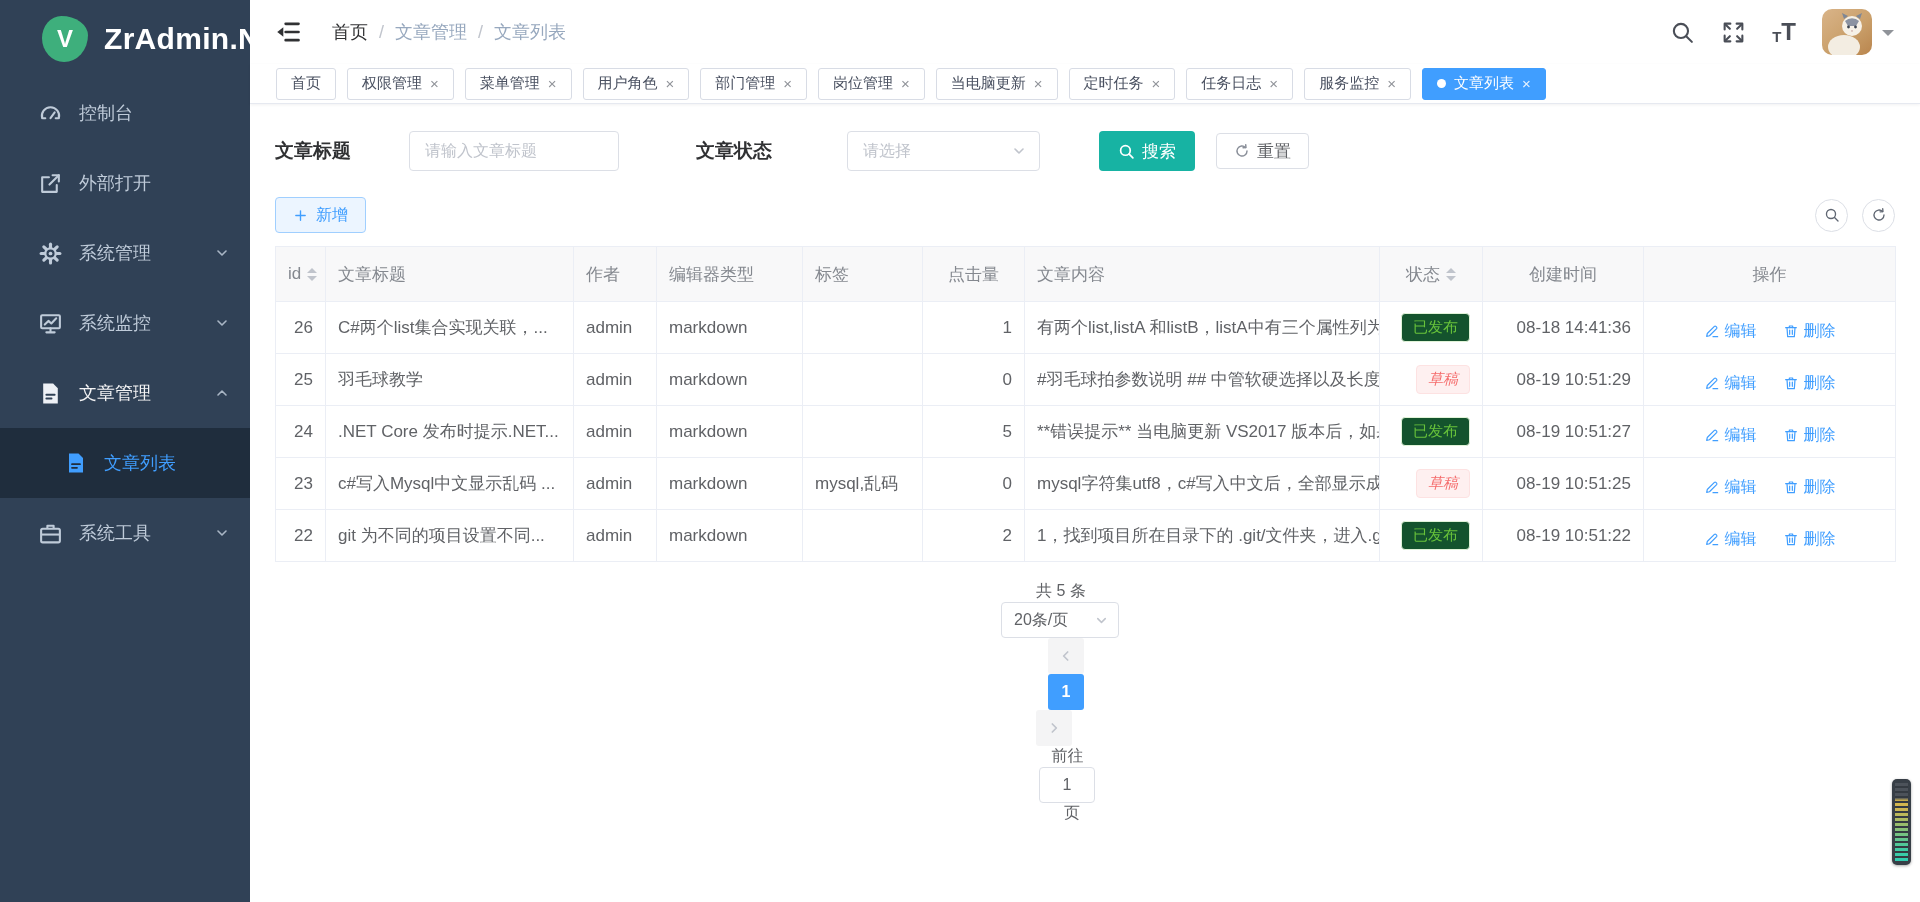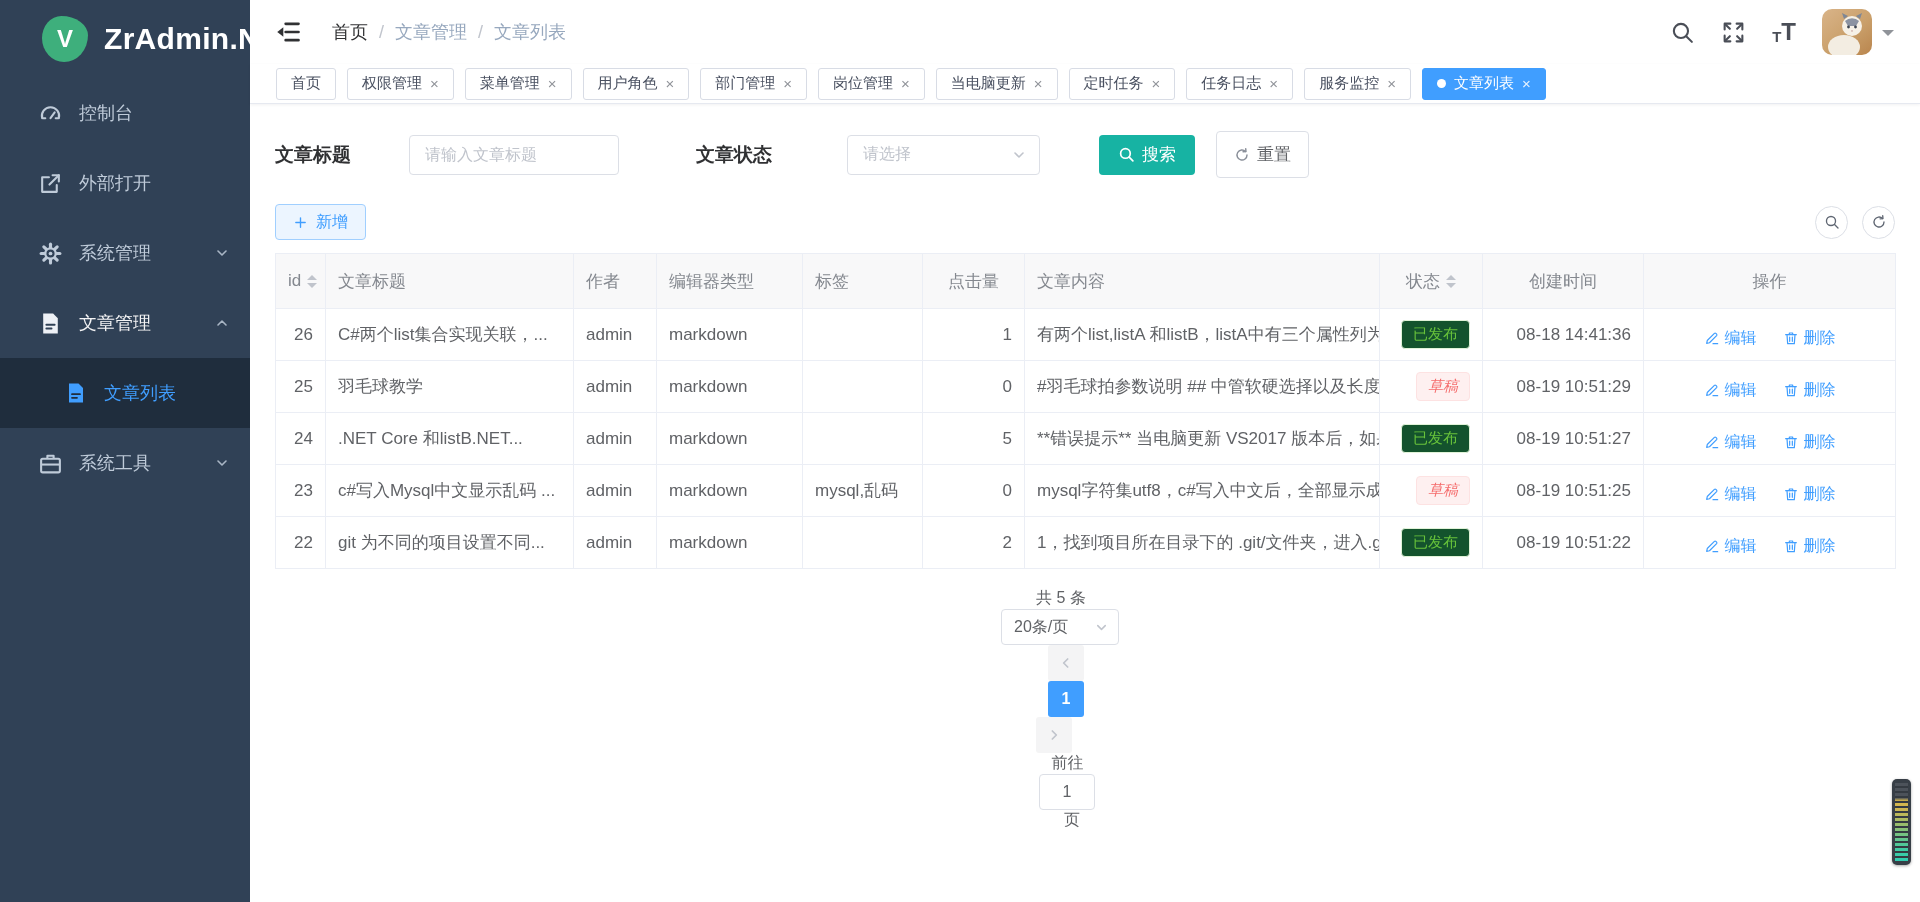--- a/index.html
+++ b/index.html
@@ -59,21 +59,21 @@
              padding:0 15px; font-size:16px; color:#606266; outline:none; font-family:inherit; }
   .f-input::placeholder { color:#c0c4cc; }
   .lbl-status { margin-left:77px; }
   .f-select { width:193px; height:40px; margin-left:75px; border:1px solid #dcdfe6; border-radius:4px;
               padding:0 12px 0 15px; display:flex; align-items:center; justify-content:space-between;
               color:#c0c4cc; font-size:16px; cursor:pointer; background:#fff; }
   .f-select .chev { width:16px; height:16px; color:#c0c4cc; }
   .btn { border:none; border-radius:4px; cursor:pointer; display:inline-flex; align-items:center; justify-content:center; font-family:inherit; }
   .btn-search { margin-left:59px; height:40px; padding:0 19px; background:#17b3a3; color:#fff; font-size:17px; gap:7px; }
   .btn-search svg { width:17px; height:17px; }
-  .btn-reset { margin-left:21px; height:47px; padding:0 17px; background:#fff; border:1px solid #dcdfe6; color:#606266; font-size:17px; gap:7px; }
+  .btn-reset { margin-left:21px; height:36px; padding:0 17px; background:#fff; border:1px solid #dcdfe6; color:#606266; font-size:17px; gap:7px; }
   .btn-reset svg { width:16px; height:16px; color:#8a8f99; }
 
   .toolbar-row { margin-top:26px; display:flex; align-items:center; }
   .btn-add { height:36px; padding:0 17px; background:#ecf5ff; border:1px solid #a0cfff; color:#409eff; font-size:16px; gap:8px; }
   .btn-add svg { width:15px; height:15px; }
   .toolbar-right { margin-left:auto; display:flex; align-items:center; gap:14px; }
   .circle-btn { width:33px; height:33px; border-radius:50%; border:1px solid #dcdfe6; background:#fff; color:#5f6672;
                 display:flex; align-items:center; justify-content:center; cursor:pointer; }
   .circle-btn svg { width:16px; height:16px; }
 
@@ -168,20 +168,32 @@
             </g>
             <circle cx="12" cy="12" r="5" fill="none" stroke="currentColor" stroke-width="2.2"></circle>
             <circle cx="12" cy="12" r="1.8" fill="currentColor"></circle>
           </svg>
         <span class="ml">系统管理</span>
         <svg class="arrow" viewBox="0 0 24 24" fill="none" stroke="currentColor" stroke-width="2.4" stroke-linecap="round" stroke-linejoin="round">
             <polyline points="6 9 12 15 18 9"></polyline>
           </svg>
       </div>
 
+      <div class="menu-item">
+        <svg class="mi" viewBox="0 0 24 24" fill="none" stroke="currentColor" stroke-width="2" stroke-linecap="round" stroke-linejoin="round">
+            <rect x="3" y="4" width="18" height="12.5" rx="1"></rect>
+            <polyline points="6.5 13 10 9.5 12.8 12 17.5 7"></polyline>
+            <line x1="12" y1="16.5" x2="12" y2="20"></line>
+            <line x1="8" y1="20.5" x2="16" y2="20.5"></line>
+          </svg>
+        <span class="ml">系统监控</span>
+        <svg class="arrow" viewBox="0 0 24 24" fill="none" stroke="currentColor" stroke-width="2.4" stroke-linecap="round" stroke-linejoin="round">
+            <polyline points="6 9 12 15 18 9"></polyline>
+          </svg>
+      </div>
 
       <div class="menu-item parent-active">
         <svg class="mi" viewBox="0 0 24 24">
             <path d="M5 2.5h9.5L19 7v14.5H5z" fill="#eef1f6"></path>
             <path d="M8 13.2h8M8 16.8h5" stroke="#304156" stroke-width="1.8" stroke-linecap="round"></path>
           </svg>
         <span class="ml">文章管理</span>
         <svg class="arrow" viewBox="0 0 24 24" fill="none" stroke="currentColor" stroke-width="2.4" stroke-linecap="round" stroke-linejoin="round">
             <polyline points="6 15 12 9 18 15"></polyline>
           </svg>
@@ -487,21 +499,21 @@
                       <path d="M6 7l1 13.5h10L18 7"></path>
                       <path d="M10 10.5v6.5M14 10.5v6.5"></path>
                     </svg>
                     <span>删除</span>
                   </span>
             </div>
               </td>
           </tr>
           <tr>
             <td class="ta-c">24</td>
-            <td>.NET Core 和listB.NET...</td>
+            <td>.NET Core 发布时提示.NET...</td>
             <td>admin</td>
             <td>markdown</td>
             <td></td>
             <td class="ta-c">5</td>
             <td>**错误提示** 当电脑更新 VS2017 版本后，如果...</td>
             <td class="ta-c"><span class="tag tag-success">已发布</span></td>
             <td class="ta-c">08-19 10:51:27</td>
             <td>
                 <div class="ops">
               <span class="op-link">

